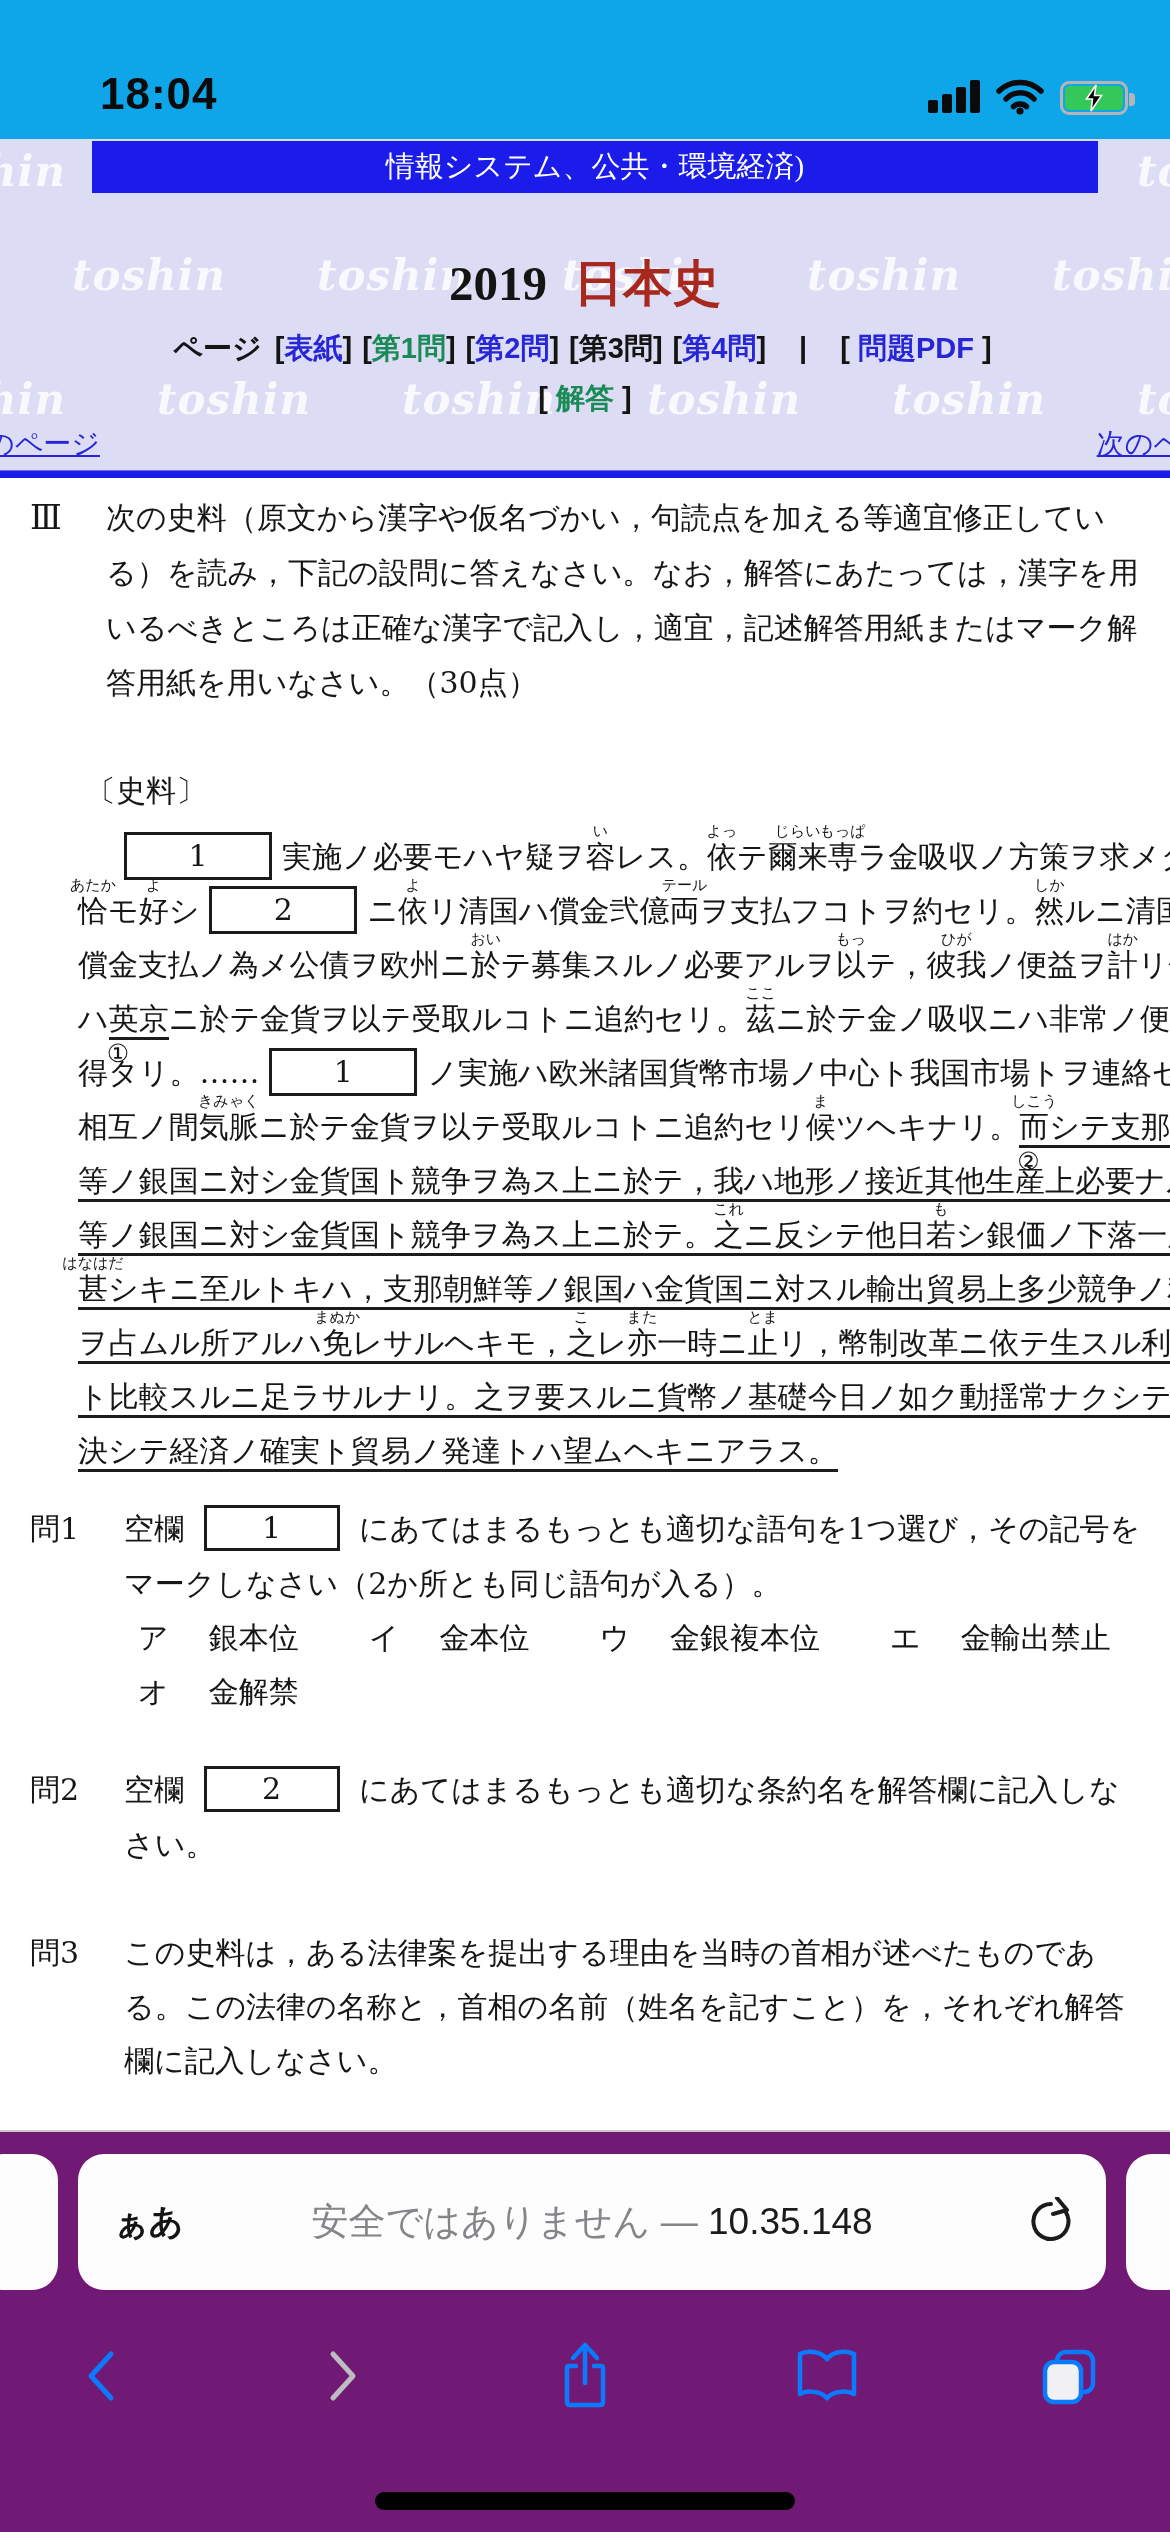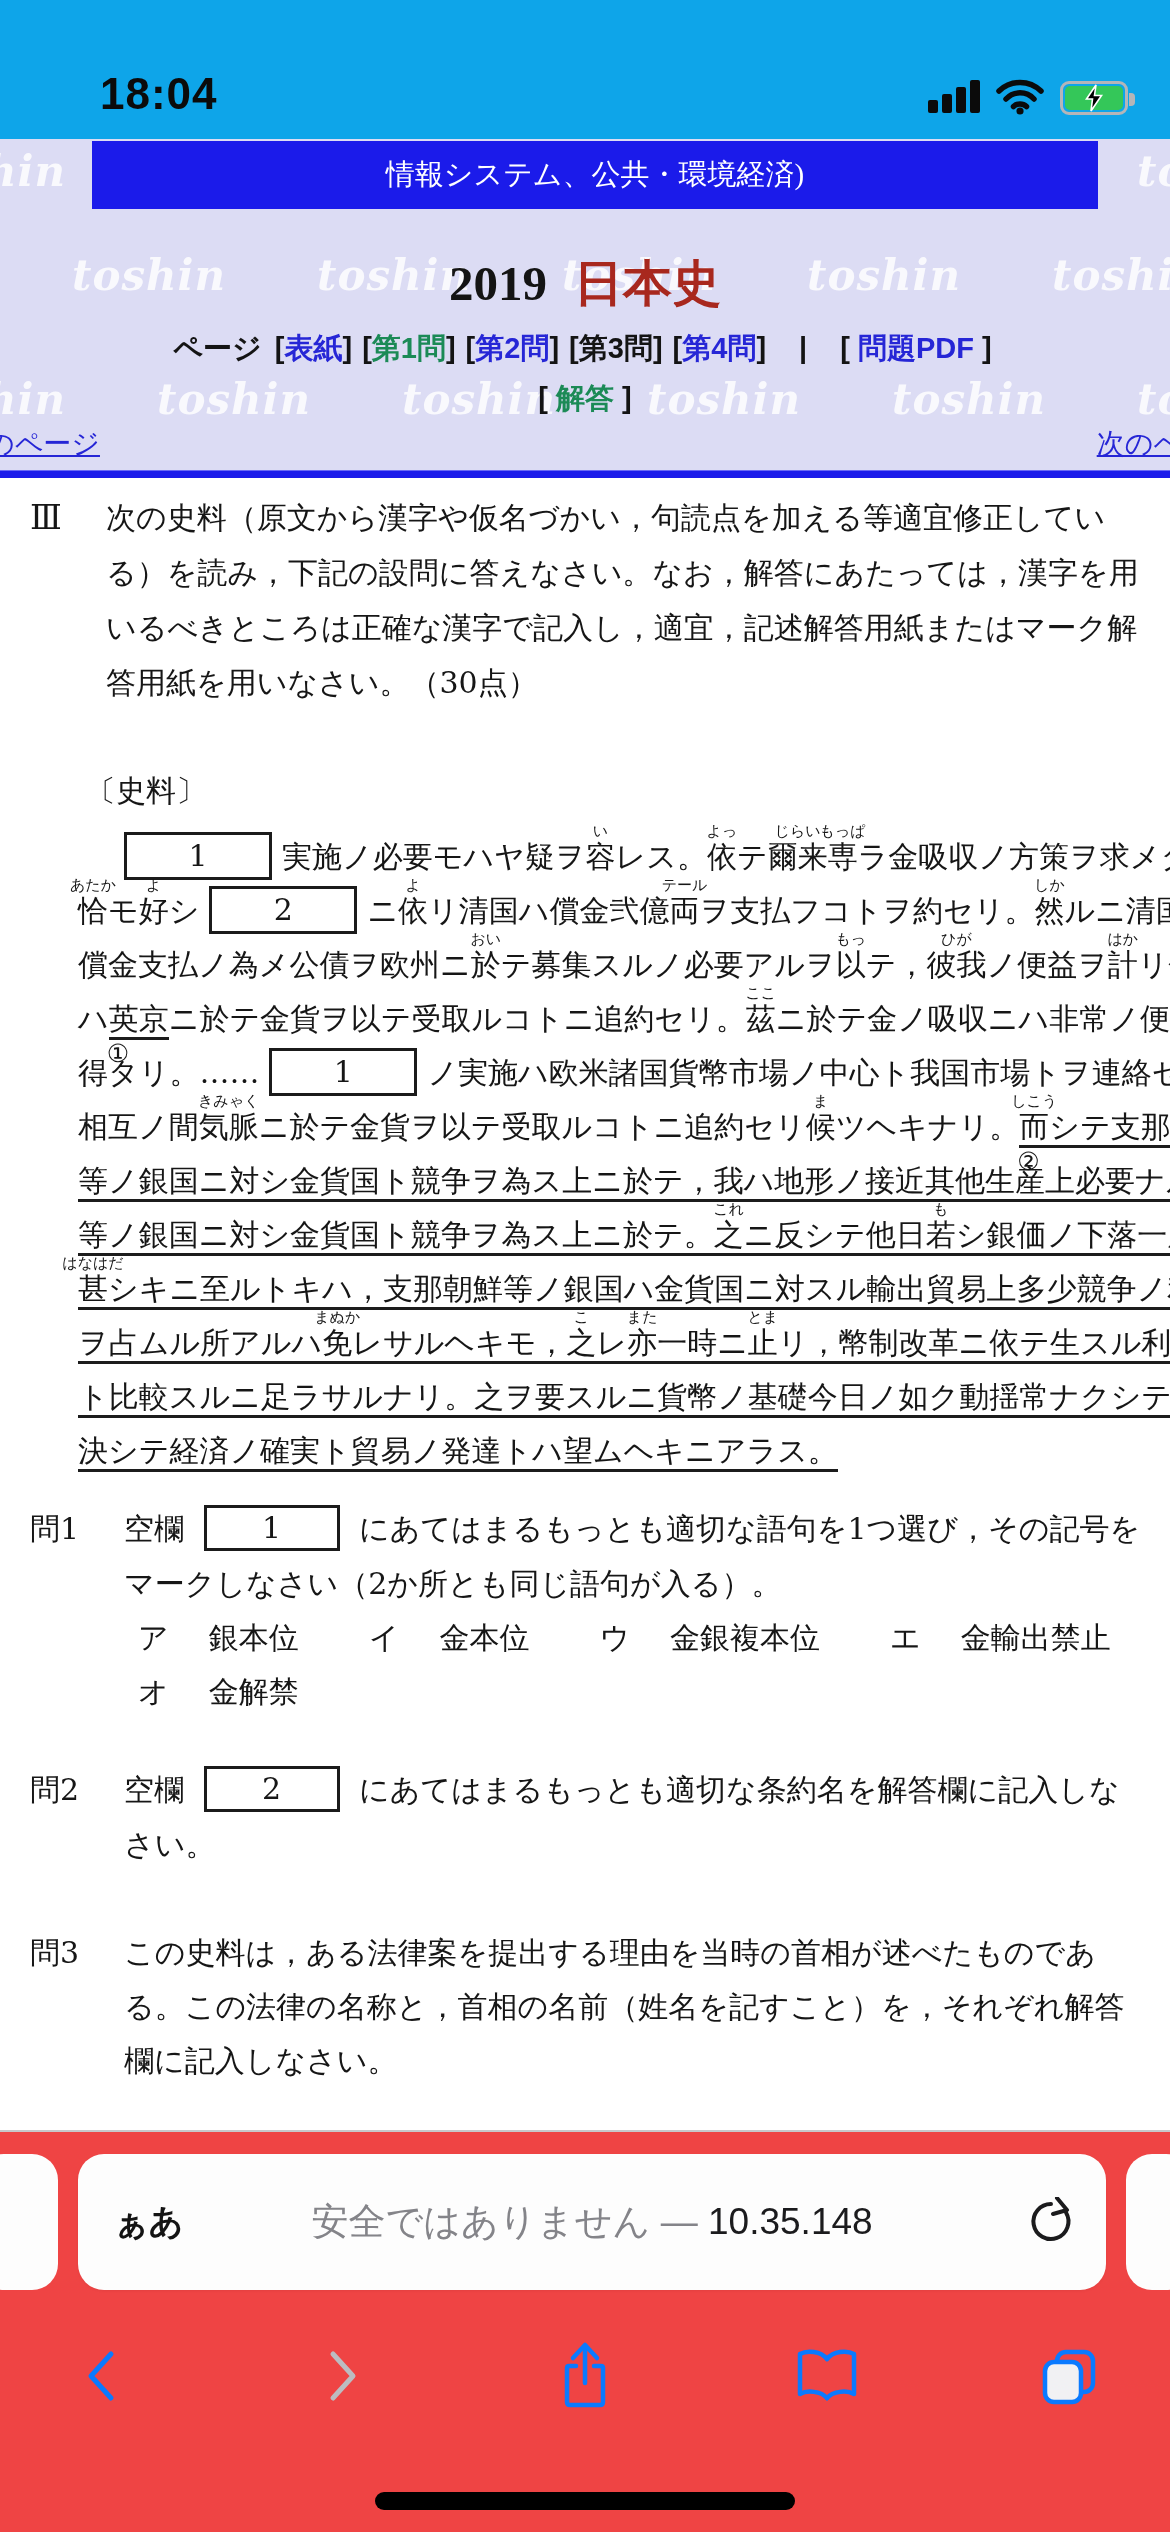--- a/index.html
+++ b/index.html
@@ -11,21 +11,21 @@
   .time { font-weight:700; font-size:44px; color:#0b0b0b; letter-spacing:1px; font-family:"Liberation Sans",sans-serif; }
   .sb-icons { display:flex; align-items:center; gap:15px; }
   .battery { position:relative; width:68px; height:34px; border:3px solid #b5b5b8; border-radius:9px; }
   .battery .fill { position:absolute; inset:2px; background:#34c759; border-radius:5px; }
   .battery .nub { position:absolute; right:-10px; top:9px; width:6px; height:13px; background:#b5b5b8; border-radius:0 4px 4px 0; }
   .battery svg { position:absolute; left:50%; top:50%; transform:translate(-50%,-50%); }
 
   
   .lavender { position:relative; height:331px; background:var(--lavender,#dcdcf4); overflow:hidden; }
   .wm { position:absolute; font:italic 700 42px "DejaVu Serif",serif; color:rgba(255,255,255,.82); letter-spacing:1px; z-index:0; }
-  .banner { position:absolute; z-index:2; left:92px; top:2px; width:1006px; height:68px; background:var(--banner-blue,#1b1bea); color:#fff; display:flex; align-items:center; justify-content:center; font-size:29px; font-family:"Liberation Serif",serif; }
+  .banner { position:absolute; z-index:2; left:92px; top:2px; width:1006px; height:52px; background:var(--banner-blue,#1b1bea); color:#fff; display:flex; align-items:center; justify-content:center; font-size:29px; font-family:"Liberation Serif",serif; }
   .title { position:absolute; z-index:1; top:112px; width:100%; text-align:center; font:700 49px "Liberation Serif","DejaVu Serif",serif; color:#141414; }
   .title .year { margin-right:27px; }
   .title .subject { color:var(--title-red,#a8281e); }
   .pagenav { position:absolute; z-index:1; top:190px; width:100%; text-align:center; font-weight:700; font-size:29px; color:#141414; }
   .pagenav .nav-item { margin:0 5px; }
   .pagenav .sep { margin:0 28px; }
   a.nav-link { text-decoration:none; }
   .nav-link.link { color:var(--link-blue,#2626d6); }
   .nav-link.visited { color:var(--visited-green,#1b8a56); }
   .nav-link.current { color:#141414; }
@@ -55,21 +55,21 @@
   .q-body { flex:1; min-width:0; }
   .q-0 { margin-top:24px; }
   .q-1 { margin-top:44px; }
   .q-2 { margin-top:54px; }
   .options-row { display:flex; margin-left:14px; line-height:54px;justify-content:space-between; }
   .options-row.second { margin-top:0; }
   .option { margin-right:70px; white-space:nowrap; }
   .option .key { margin-right:40px; }
 
   
-  .safari { height:402px; background:#ef4444; border-top:2px solid #c8c8ca; position:relative; }
+  .safari { height:402px; background:#701a75; border-top:2px solid #c8c8ca; position:relative; }
   .addr-row { display:flex; align-items:center; margin-top:22px; height:136px; }
   .stub { height:136px; background:#fdfdfd; border-radius:26px; flex:none; }
   .stub.left { width:80px; margin-left:-22px; }
   .stub.right { width:66px; margin-right:-22px; }
   .addr-card { flex:1; height:136px; background:#fdfdfd; border-radius:26px; margin:0 20px; position:relative; display:flex; align-items:center; justify-content:center; box-shadow:0 1px 3px rgba(0,0,0,.05); }
   .reader { position:absolute; left:36px; font-weight:700; font-size:34px; color:#141414; }
   .url { font-size:37px; white-space:nowrap; }
   .url .gray { color:#848489; }
   .url .host { color:#1b1b1d; }
   .reload { position:absolute; right:32px; width:48px; height:52px; display:flex; align-items:center; justify-content:center; }

